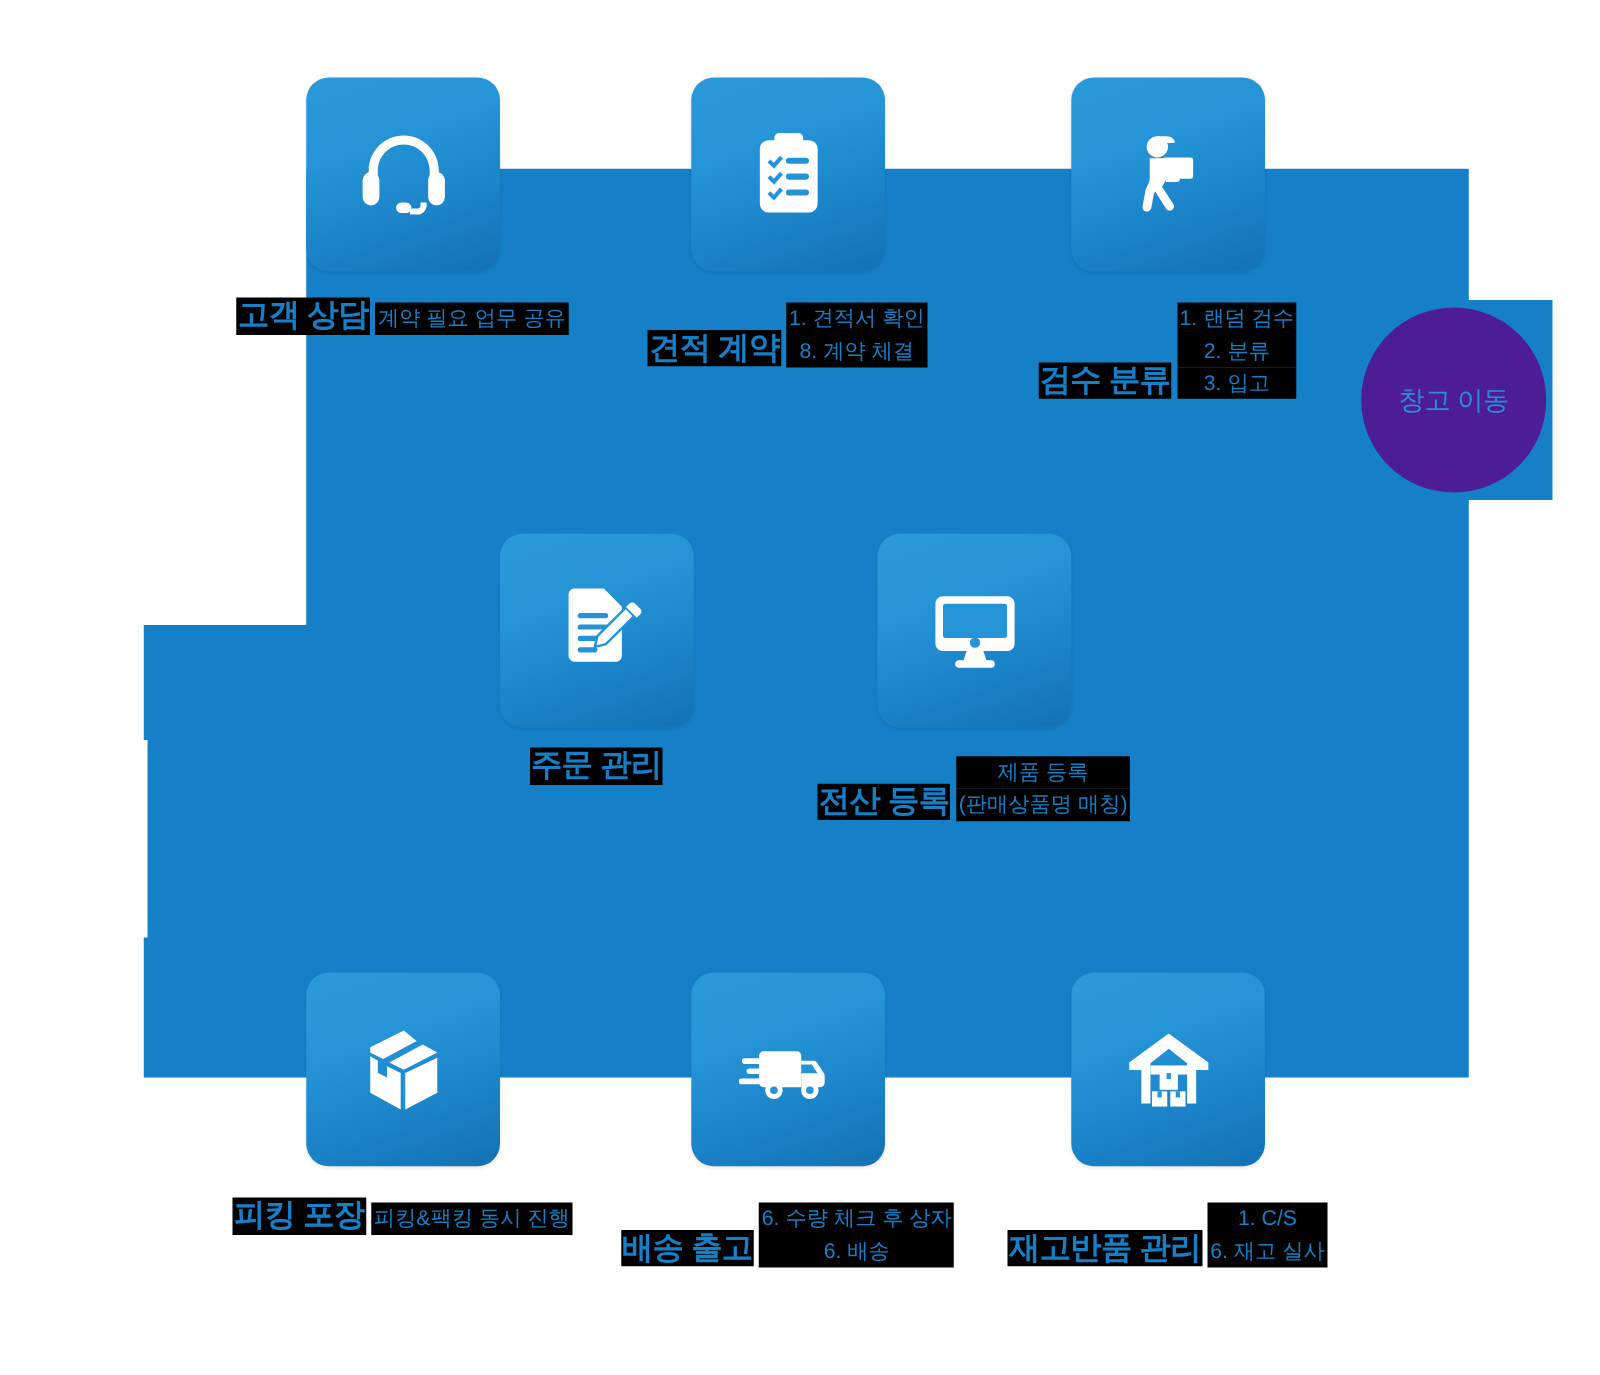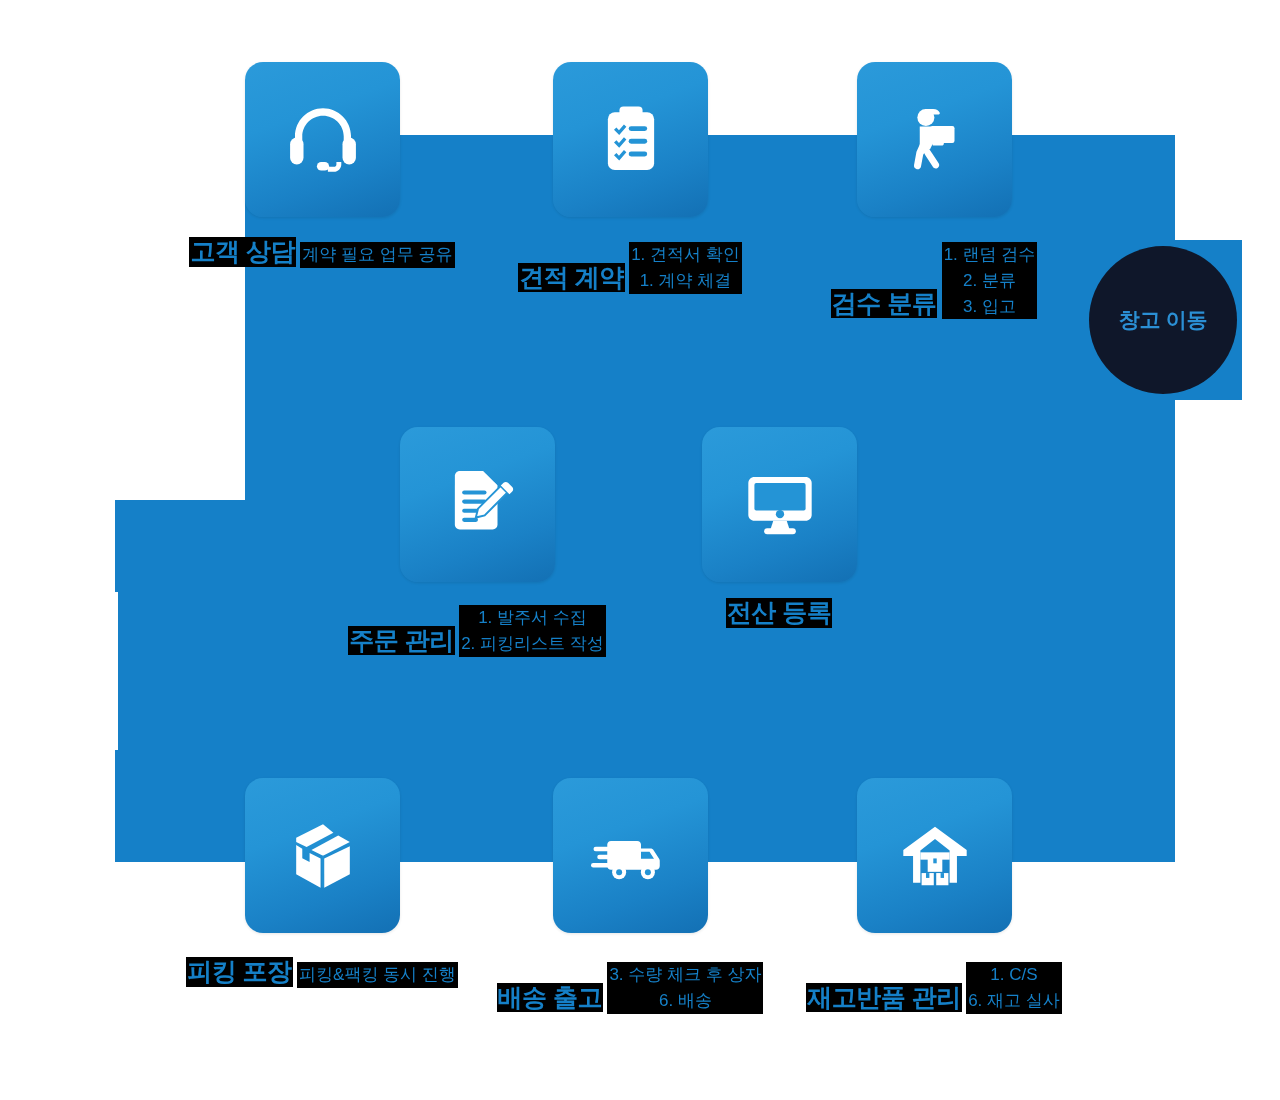--- a/index.html
+++ b/index.html
@@ -82,27 +82,27 @@
     padding: 0 2px;
   }
   .node-lines.centered .node-line { text-align: center; }
 
   
   .stage-circle {
     position: absolute;
     width: 148px;
     height: 148px;
     border-radius: 50%;
-    background: #0f172a;
+    background: #4c1d95;
     display: flex;
     align-items: center;
     justify-content: center;
     color: #2b8fd4;
     font-size: 21px;
-    font-weight: bold;
+    font-weight: normal;
     letter-spacing: -0.3px;
     white-space: nowrap;
   }
 </style>
 </head>
 <body>
 
 <div id="stage">
 
   <div class="bg-slab bg-top"></div>
@@ -145,21 +145,21 @@
           <path d="M19.4 32.2l2.2 2.4 4.3-4.9 2.1 1.9-6.2 7.1-4.5-4.6z"></path>
           <path d="M19.4 43.2l2.2 2.4 4.3-4.9 2.1 1.9-6.2 7.1-4.5-4.6z"></path>
         </g>
       </svg>
     </span>
   </div>
   <div class="label-block" style="left:480px; top:235px;">
     <span class="node-title">견적 계약</span>
     <span class="node-lines">
       <span class="node-line">1. 견적서 확인</span>
-      <span class="node-line">1. 계약 체결</span>
+      <span class="node-line">8. 계약 체결</span>
     </span>
   </div>
 
   <div class="card" style="left:857px; top:62px;">
     <span>
       <svg width="78" height="78" viewBox="0 0 64 64" aria-hidden="true">
         <g class="ic">
           <circle cx="24.5" cy="13.5" r="7"></circle>
           <path d="M24 6.5h6.5c2.6 0 4.6 1.3 5.4 3.2.3.7-.2 1.3-.9 1.3H24V6.5z"></path>
           <path d="M19.5 21h8.6c1.6 0 2.9 1.3 2.9 2.9v9.5l-3.1 6.1-8.4-1.6V21z"></path>
@@ -195,41 +195,41 @@
         </g>
         <g class="ic">
           <path d="M50.5 16.5l5.5 5.5-18.5 18.5-7.3 1.8 1.8-7.3L50.5 16.5z" stroke="#2494d6" stroke-width="1.6"></path>
           <path d="M53 13.8c1-1 2.6-1 3.6 0l3.5 3.5c1 1 1 2.6 0 3.6l-2.3 2.3-7.1-7.1 2.3-2.3z"></path>
         </g>
       </svg>
     </span>
   </div>
   <div class="label-block" style="left:327px; top:598px;">
     <span class="node-title">주문 관리</span>
-    <span class="node-lines">
-      <span class="node-line">1. 발주서 수집</span>
-      <span class="node-line">2. 피킹리스트 작성</span>
-    </span>
   </div>
 
   <div class="card" style="left:702px; top:427px;">
     <span>
       <svg width="78" height="78" viewBox="0 0 64 64" aria-hidden="true">
         <g class="ic">
           <path d="M6 14c0-2.8 2.2-5 5-5h42c2.8 0 5 2.2 5 5v26c0 2.8-2.2 5-5 5H11c-2.8 0-5-2.2-5-5V14z"></path>
           <circle cx="32" cy="39.5" r="3.4" fill="#2494d6"></circle>
           <path d="M26.5 45h11l2.5 7.5h-16L26.5 45z"></path>
           <rect x="19" y="51" width="26" height="5" rx="2.5"></rect>
         </g>
         <rect x="11" y="14" width="42" height="22.5" rx="1.5" fill="#2494d6"></rect>
       </svg>
     </span>
   </div>
   <div class="label-block" style="left:629px; top:598px;">
     <span class="node-title">전산 등록</span>
+    <span class="node-lines centered">
+      <span class="node-line">제품 등록</span>
+      <span class="node-line">(판매상품명 매칭)</span>
+    </span>
   </div>
 
   <div class="card" style="left:245px; top:778px;">
     <span>
       <svg width="78" height="78" viewBox="0 0 64 64" aria-hidden="true">
         <g class="ic">
           <path d="M32 6L10 17v3.5l8.5 4.2L40.5 13 32 6z"></path>
           <path d="M44.5 15.2L22.5 27l9.5 4.8L54 20.5l-9.5-5.3z"></path>
           <path d="M10 23v24l20 11V34L21 29.5V37l-6-3.2V26L10 23z"></path>
           <path d="M54 24v23l-21 11V34l21-10z"></path>
@@ -261,21 +261,21 @@
           <rect x="2" y="24.5" width="13" height="3.6" rx="1.8"></rect>
           <rect x="5" y="31" width="10" height="3.6" rx="1.8"></rect>
           <rect x="0" y="37.5" width="15" height="3.6" rx="1.8"></rect>
         </g>
       </svg>
     </span>
   </div>
   <div class="label-block" style="left:480px; top:955px;">
     <span class="node-title">배송 출고</span>
     <span class="node-lines">
-      <span class="node-line">3. 수량 체크 후 상자</span>
+      <span class="node-line">6. 수량 체크 후 상자</span>
       <span class="node-line">6. 배송</span>
     </span>
   </div>
 
   <div class="card" style="left:857px; top:778px;">
     <span>
       <svg width="78" height="78" viewBox="0 0 64 64" aria-hidden="true">
         <g class="ic">
           <path d="M32 8L6 27v5h8v22h6V27.5L32 18l12 9.5V54h6V32h8v-5L32 8z"></path>
           <rect x="20" y="29" width="24" height="6"></rect>

